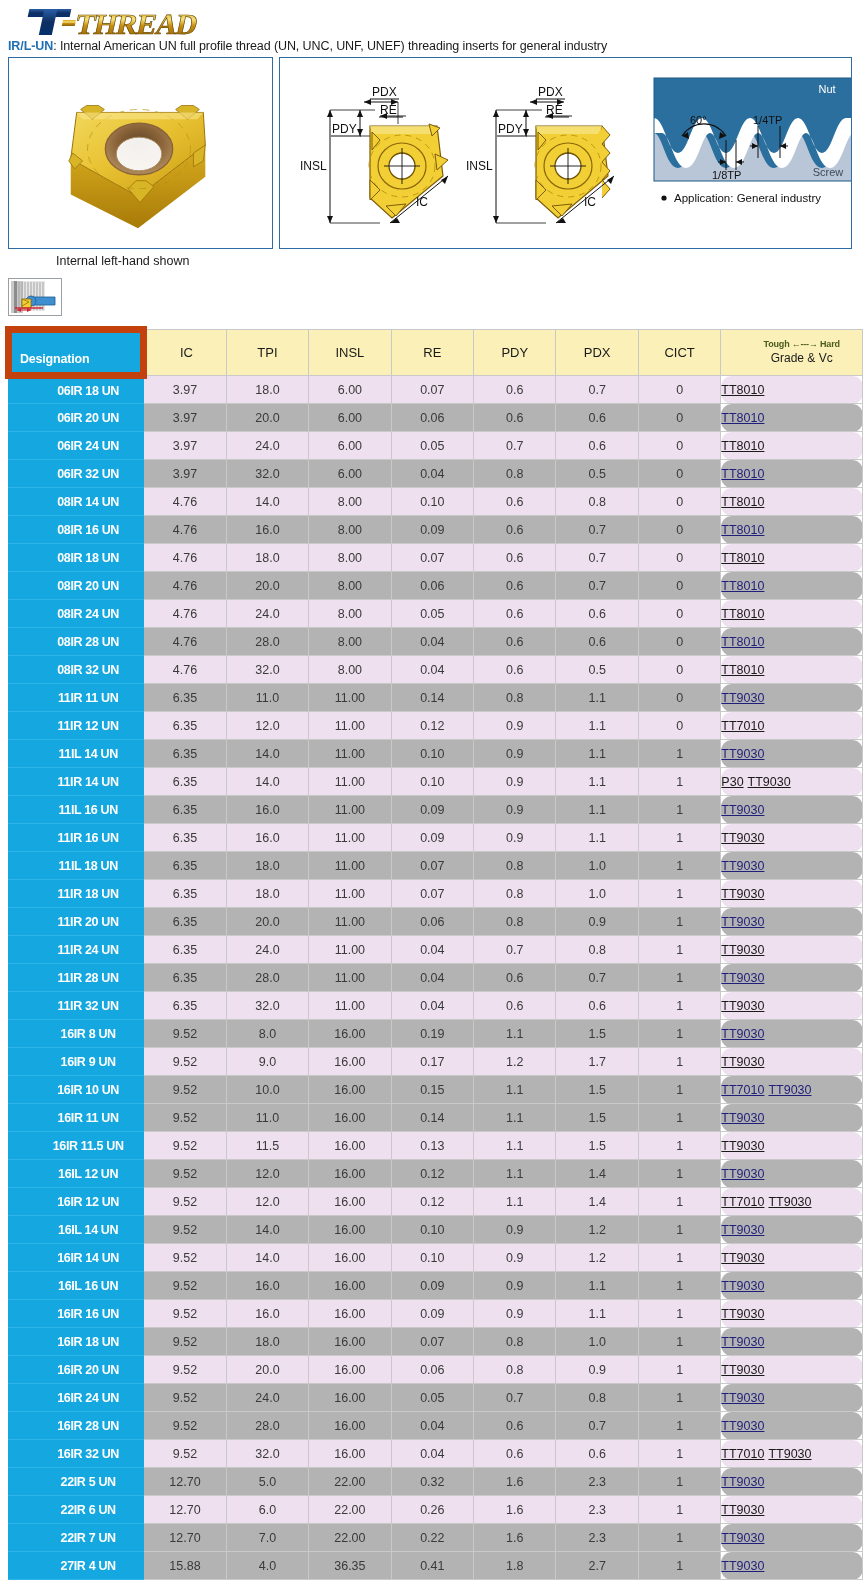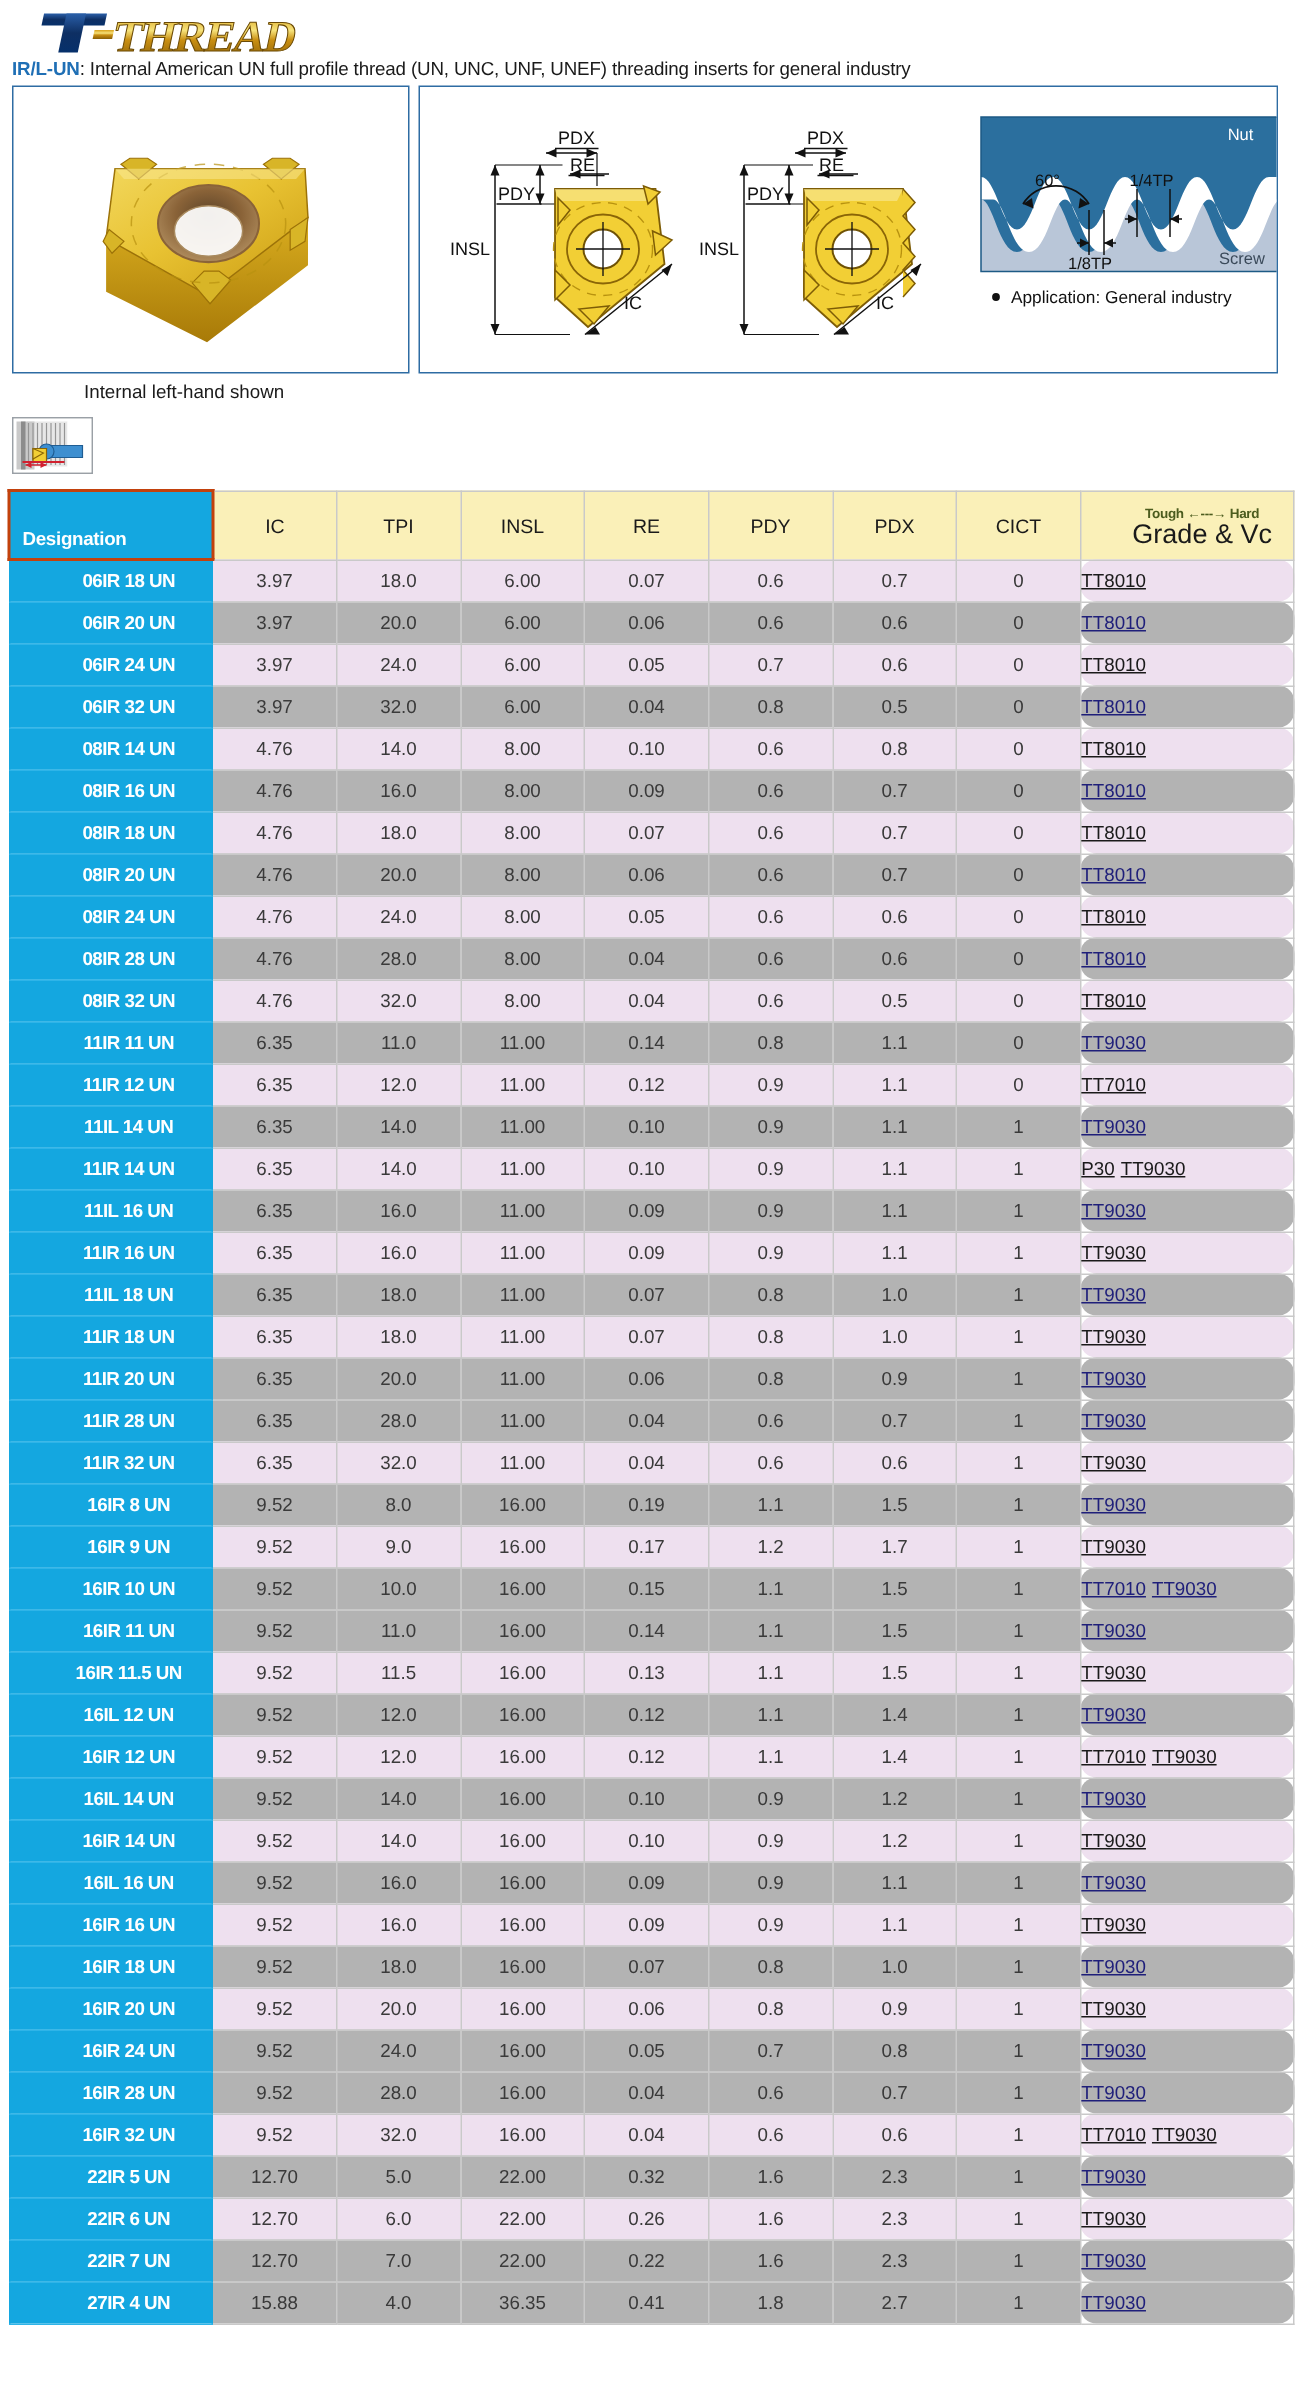--- a/index.html
+++ b/index.html
@@ -81,37 +81,37 @@
   }
   thead th.desig {
     background: #14a7e0;
     color: #ffffff;
     font-weight: bold;
     font-size: 12.5px;
     text-align: left;
     padding-left: 8px;
     vertical-align: bottom;
     padding-bottom: 6px;
-    border: 2px solid #c2410c;
+    border: 7px solid #c2410c;
     letter-spacing: -0.2px;
   }
   thead th.grade {
     text-align: center;
     padding-left: 20px;
     vertical-align: middle;
   }
   .tough-line {
     font-size: 9px;
     color: #4c5c1e;
     font-weight: bold;
     line-height: 11px;
     white-space: nowrap;
     letter-spacing: -0.2px;
   }
-  .grade-title { font-size: 18px; line-height: 16px; color:#1a1a1a; }
+  .grade-title { font-size: 12px; line-height: 16px; color:#1a1a1a; }
 
   tbody td { height: 28px; text-align:center; color:#3a3a3a; font-size: 12.5px; }
   tbody td.desig {
     background: #14a7e0;
     color: #ffffff;
     font-weight: bold;
     text-align:center;
     padding-left: 24px;
     letter-spacing: -0.35px;
     font-size: 12.5px;
@@ -655,20 +655,31 @@
           <td class="desig">11IR 20 UN</td>
           <td>6.35</td>
           <td>20.0</td>
           <td>11.00</td>
           <td>0.06</td>
           <td>0.8</td>
           <td>0.9</td>
           <td>1</td>
           <td class="grade"><a href="#">TT9030</a></td>
         </tr>
+        <tr class="lav">
+          <td class="desig">11IR 24 UN</td>
+          <td>6.35</td>
+          <td>24.0</td>
+          <td>11.00</td>
+          <td>0.04</td>
+          <td>0.7</td>
+          <td>0.8</td>
+          <td>1</td>
+          <td class="grade"><a href="#">TT9030</a></td>
+        </tr>
         <tr class="gry">
           <td class="desig">11IR 28 UN</td>
           <td>6.35</td>
           <td>28.0</td>
           <td>11.00</td>
           <td>0.04</td>
           <td>0.6</td>
           <td>0.7</td>
           <td>1</td>
           <td class="grade"><a href="#">TT9030</a></td>

